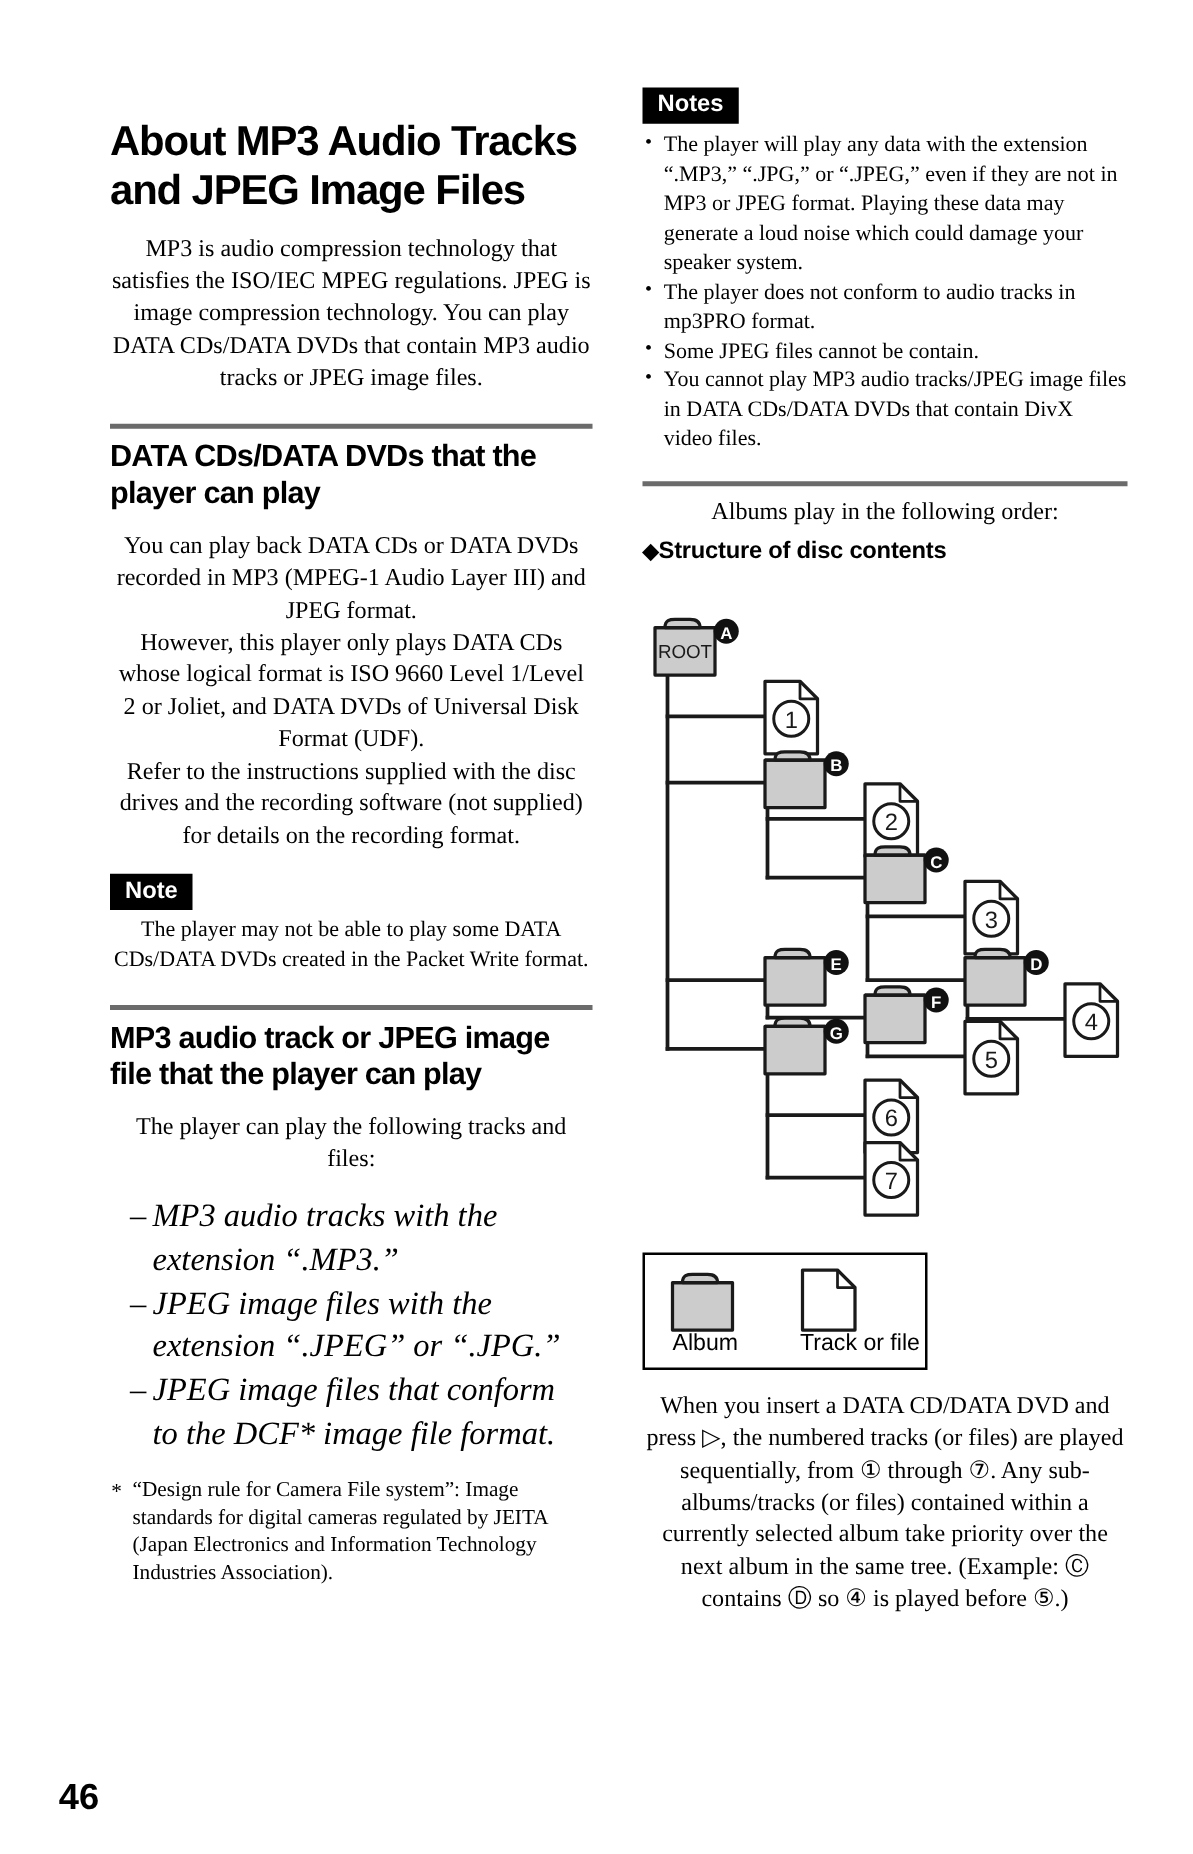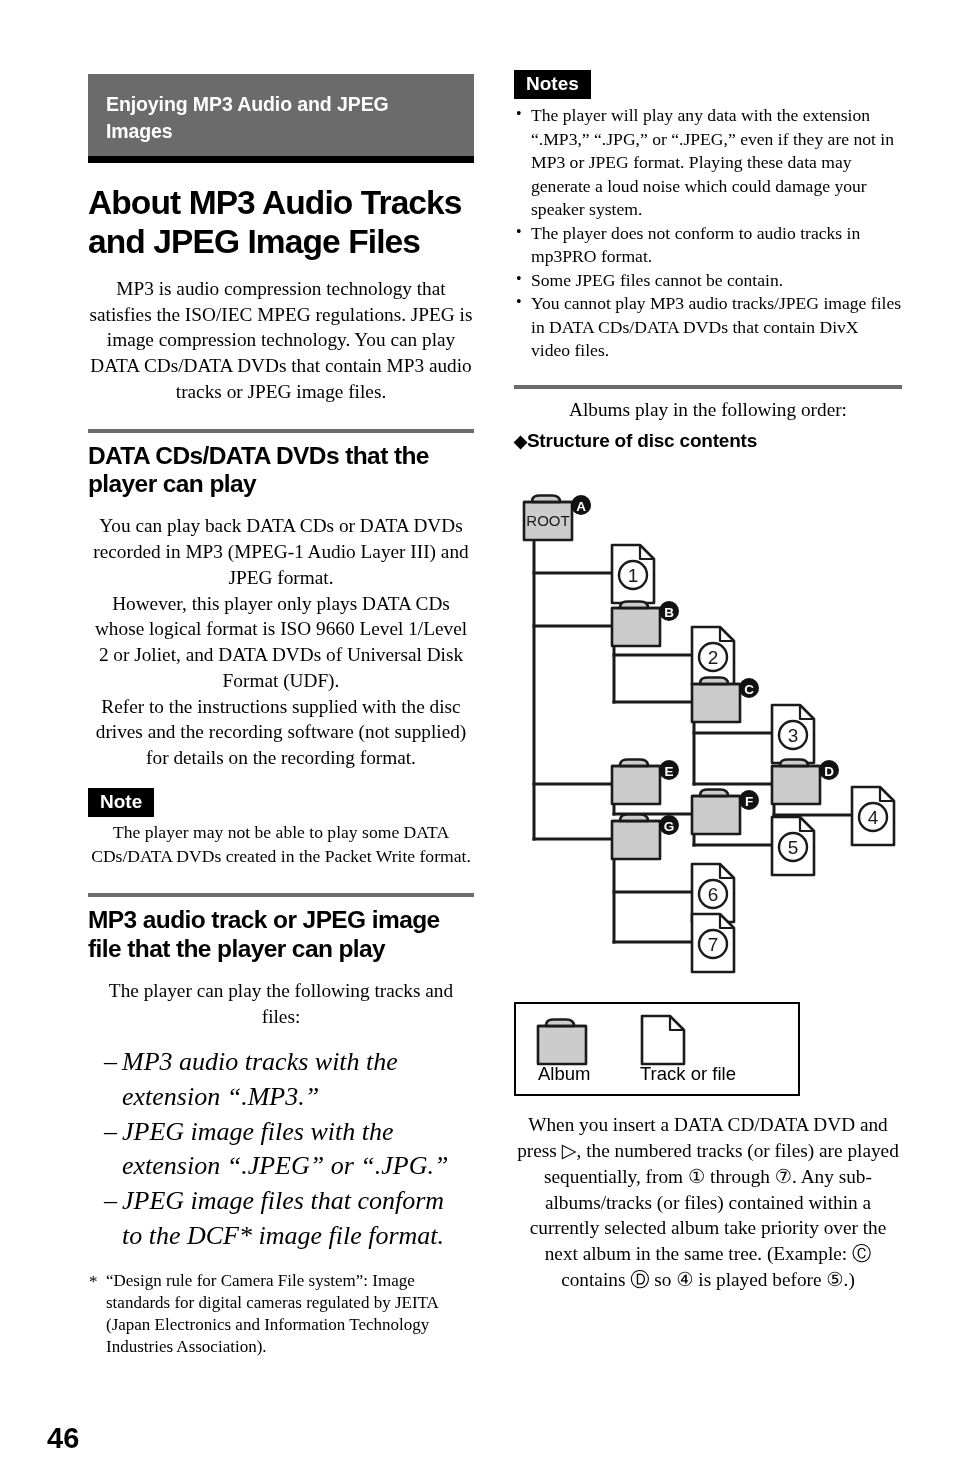--- a/index.html
+++ b/index.html
@@ -176,21 +176,21 @@
     position: absolute;
     top: 0;
     white-space: nowrap;
   }
   .tree-svg { position: absolute; left: 0; top: 22px; }
 
   
   .legend-box {
     position: relative;
     margin-top: 4px;
-    width: 286px;
+    width: 228px;
     height: 94px;
     border: 2px solid #000;
     box-sizing: border-box;
   }
   .legend-label {
     position: absolute;
     font-family: "Liberation Sans", sans-serif;
     font-size: 18.5px;
     bottom: 9px;
   }
@@ -207,21 +207,20 @@
     font-size: 29px;
   }
 </style>
 </head>
 <body>
 
 <div class="page">
 
   <div class="col-left">
 
-    <div class="chapter-banner">Enjoying MP3 Audio and JPEG Images</div>
 
     <h1 class="doc-title">About MP3 Audio Tracks and JPEG Image Files</h1>
 
     <p class="body">MP3 is audio compression technology that satisfies the ISO/IEC MPEG regulations. JPEG is image compression technology. You can play DATA CDs/DATA DVDs that contain MP3 audio tracks or JPEG image files.</p>
 
     <div style="height:24px"></div>
     <div class="rule"></div>
     <h2 class="sec-title">DATA CDs/DATA DVDs that the player can play</h2>
 
     <p class="body">You can play back DATA CDs or DATA DVDs recorded in MP3 (MPEG-1 Audio Layer III) and JPEG format.</p>

